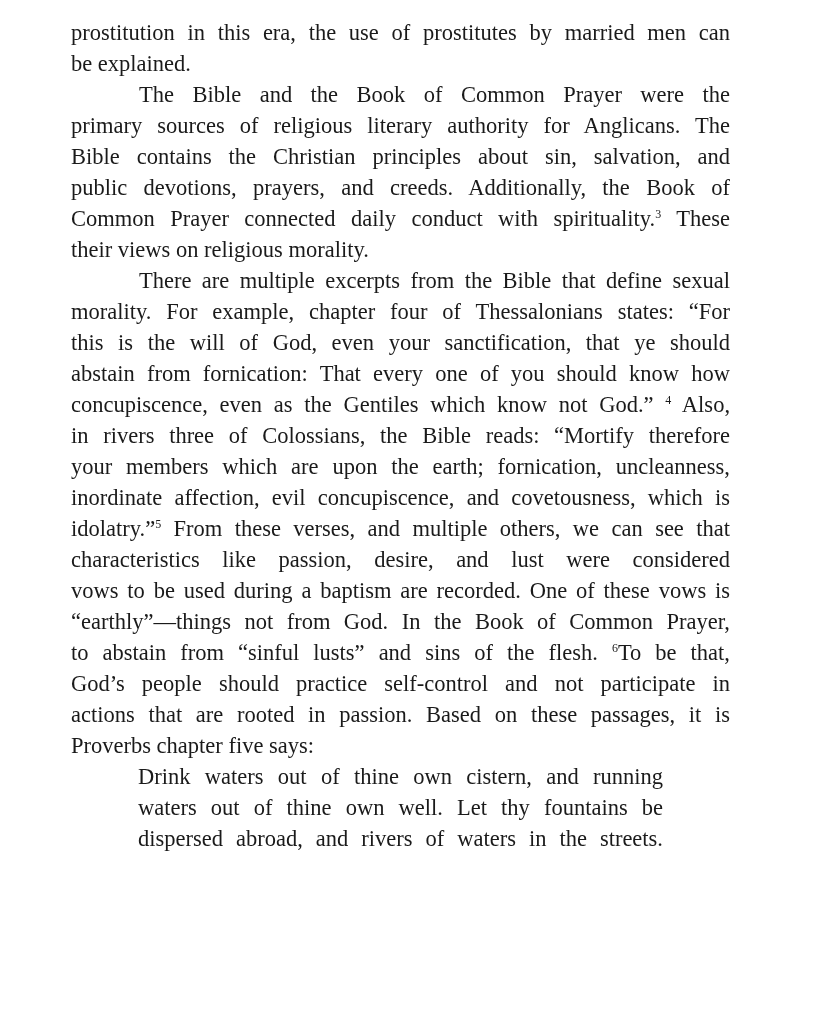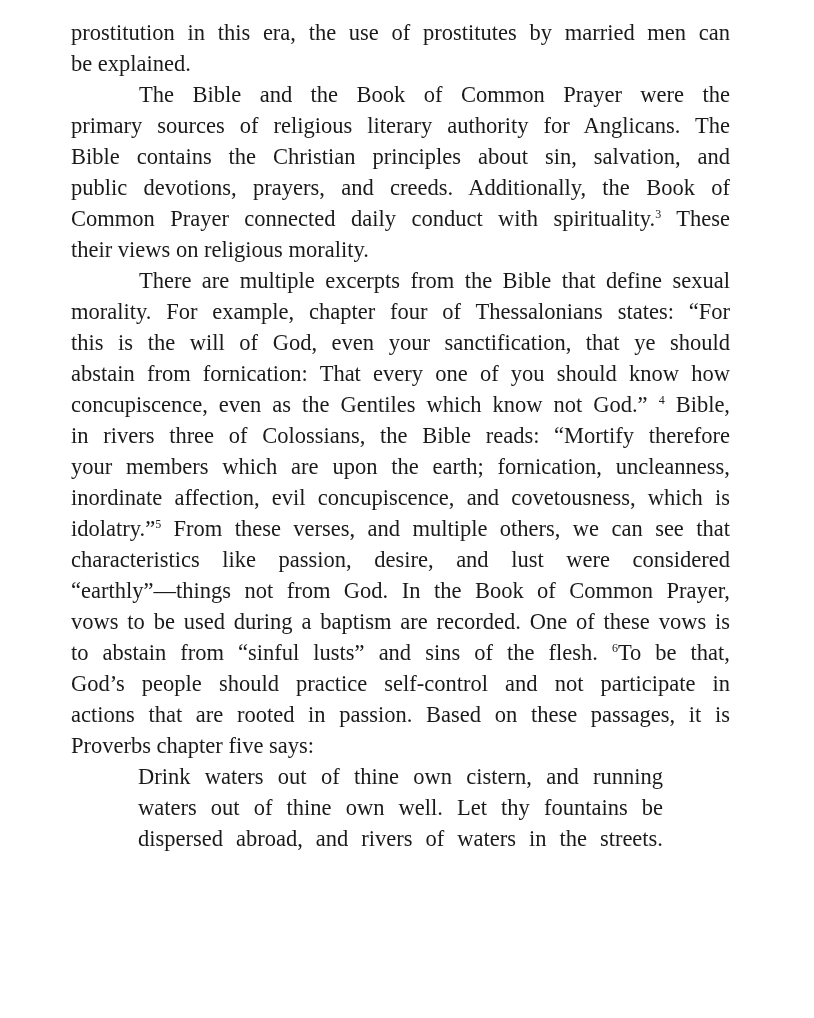--- a/index.html
+++ b/index.html
@@ -64,28 +64,28 @@
     <span class="line">public devotions, prayers, and creeds. Additionally, the Book of</span>
     <span class="line"><span>Common Prayer connected daily conduct with spirituality.</span><sup>3</sup><span> These</span></span>
     <span class="line last">their views on religious morality.</span>
   </div>
 
   <div class="paragraph">
     <span class="line indent">There are multiple excerpts from the Bible that define sexual</span>
     <span class="line">morality. For example, chapter four of Thessalonians states: “For</span>
     <span class="line">this is the will of God, even your sanctification, that ye should</span>
     <span class="line">abstain from fornication: That every one of you should know how</span>
-    <span class="line"><span>concupiscence, even as the Gentiles which know not God.” </span><sup>4</sup><span> Bible,</span></span>
+    <span class="line"><span>concupiscence, even as the Gentiles which know not God.” </span><sup>4</sup><span> Also,</span></span>
     <span class="line">in rivers three of Colossians, the Bible reads: “Mortify therefore</span>
     <span class="line">your members which are upon the earth; fornication, uncleanness,</span>
     <span class="line">inordinate affection, evil concupiscence, and covetousness, which is</span>
     <span class="line"><span>idolatry.”</span><sup>5</sup><span> From these verses, and multiple others, we can see that</span></span>
     <span class="line">characteristics like passion, desire, and lust were considered</span>
+    <span class="line">vows to be used during a baptism are recorded. One of these vows is</span>
     <span class="line">“earthly”—things not from God. In the Book of Common Prayer,</span>
-    <span class="line">vows to be used during a baptism are recorded. One of these vows is</span>
     <span class="line"><span>to abstain from “sinful lusts” and sins of the flesh. </span><sup>6</sup><span>To be that,</span></span>
     <span class="line">God’s people should practice self-control and not participate in</span>
     <span class="line">actions that are rooted in passion. Based on these passages, it is</span>
     <span class="line last">Proverbs chapter five says:</span>
   </div>
 
   <div class="blockquote">
     <span class="line">Drink waters out of thine own cistern, and running</span>
     <span class="line">waters out of thine own well. Let thy fountains be</span>
     <span class="line">dispersed abroad, and rivers of waters in the streets.</span>

